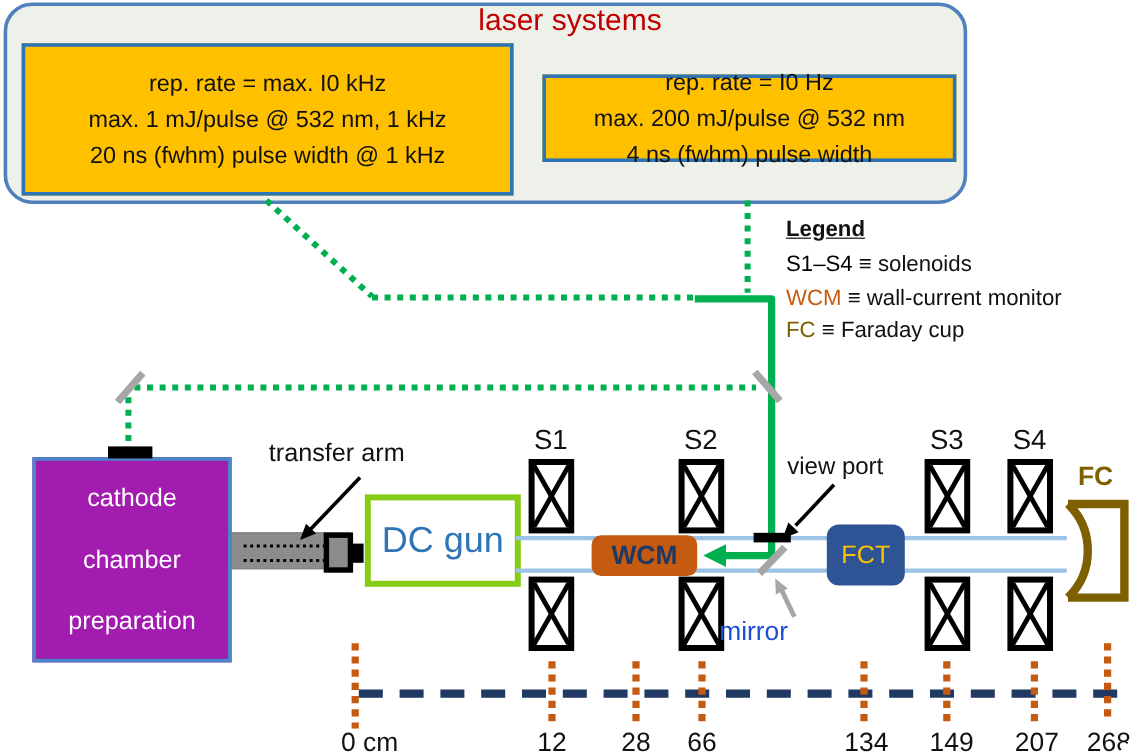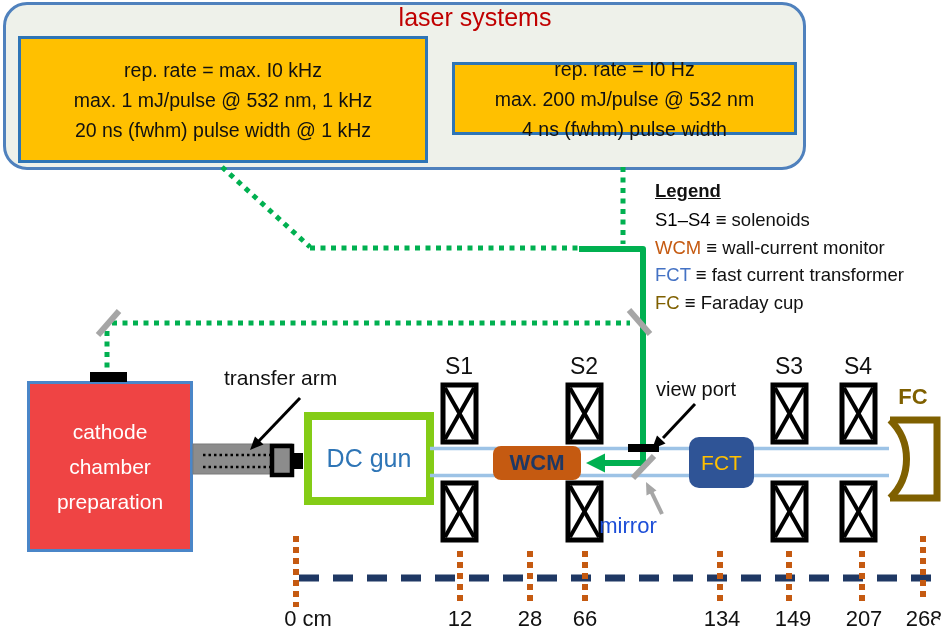--- a/index.html
+++ b/index.html
@@ -19,26 +19,26 @@
   #spec-right{left:452px;top:62px;width:345px;height:73px;}
   
   #legend{left:655px;top:180px;width:290px;z-index:4;font-size:18.5px;color:#111;}
   #legend .legend-title{font-weight:bold;text-decoration:underline;margin-bottom:4px;}
   #legend .legend-row{line-height:27.5px;white-space:nowrap;}
   .term-solenoids{color:#000000;}
   .term-wcm{color:#c55a11;}
   .term-fct{color:#4472c4;}
   .term-fc{color:#7f6000;}
   
-  #cathode-chamber{left:27px;top:381px;width:166px;height:171px;background:#ef4444;
+  #cathode-chamber{left:27px;top:381px;width:166px;height:171px;background:#a21caf;
     border:3px solid #4a86c8;color:#fff;font-size:21px;line-height:35px;text-align:center;
-    display:flex;flex-direction:column;justify-content:center;z-index:2;}
-  #dc-gun{left:304px;top:412px;width:130px;height:93px;background:#fff;
-    border:8px solid #84cc16;display:flex;align-items:center;justify-content:center;
-    color:#2e75b6;font-size:25px;z-index:2;}
+    display:flex;flex-direction:column;justify-content:center;z-index:2;gap:16px;}
+  #dc-gun{left:304px;top:412px;width:130px;height:77px;background:#fff;
+    border:5px solid #84cc16;display:flex;align-items:center;justify-content:center;
+    color:#2e75b6;font-size:30px;z-index:2;}
   #wcm-box{left:493px;top:446px;width:88px;height:34px;background:#c55a11;border-radius:8px;
     display:flex;align-items:center;justify-content:center;color:#1f3864;font-weight:bold;
     font-size:22px;z-index:4;}
   #fct-box{left:689px;top:437px;width:65px;height:51px;background:#2f5496;border-radius:10px;
     display:flex;align-items:center;justify-content:center;color:#ffc000;
     font-size:21px;z-index:4;}
   
   .lbl{z-index:5;color:#111;white-space:nowrap;}
   .sol-lbl{width:40px;text-align:center;font-size:23px;top:353px;}
   #lbl-fc{left:888px;top:384px;width:50px;text-align:center;font-weight:bold;
@@ -65,21 +65,20 @@
   <div class="abs spec-box" id="spec-right">
     <div>rep. rate = I0 Hz</div>
     <div>max. 200 mJ/pulse @ 532 nm</div>
     <div>4 ns (fwhm) pulse width</div>
   </div>
 
   <div class="abs" id="legend">
     <div class="legend-title">Legend</div>
     <div class="legend-row"><span class="term-solenoids">S1–S4</span><span> ≡ solenoids</span></div>
     <div class="legend-row"><span class="term-wcm">WCM</span><span> ≡ wall-current monitor</span></div>
-    <div class="legend-row"><span class="term-fct">FCT</span><span> ≡ fast current transformer</span></div>
     <div class="legend-row"><span class="term-fc">FC</span><span> ≡ Faraday cup</span></div>
   </div>
 
   <div class="abs" id="cathode-chamber">
     <div>cathode</div>
     <div>chamber</div>
     <div>preparation</div>
   </div>
   <div class="abs" id="dc-gun">
     <span>DC gun</span>

